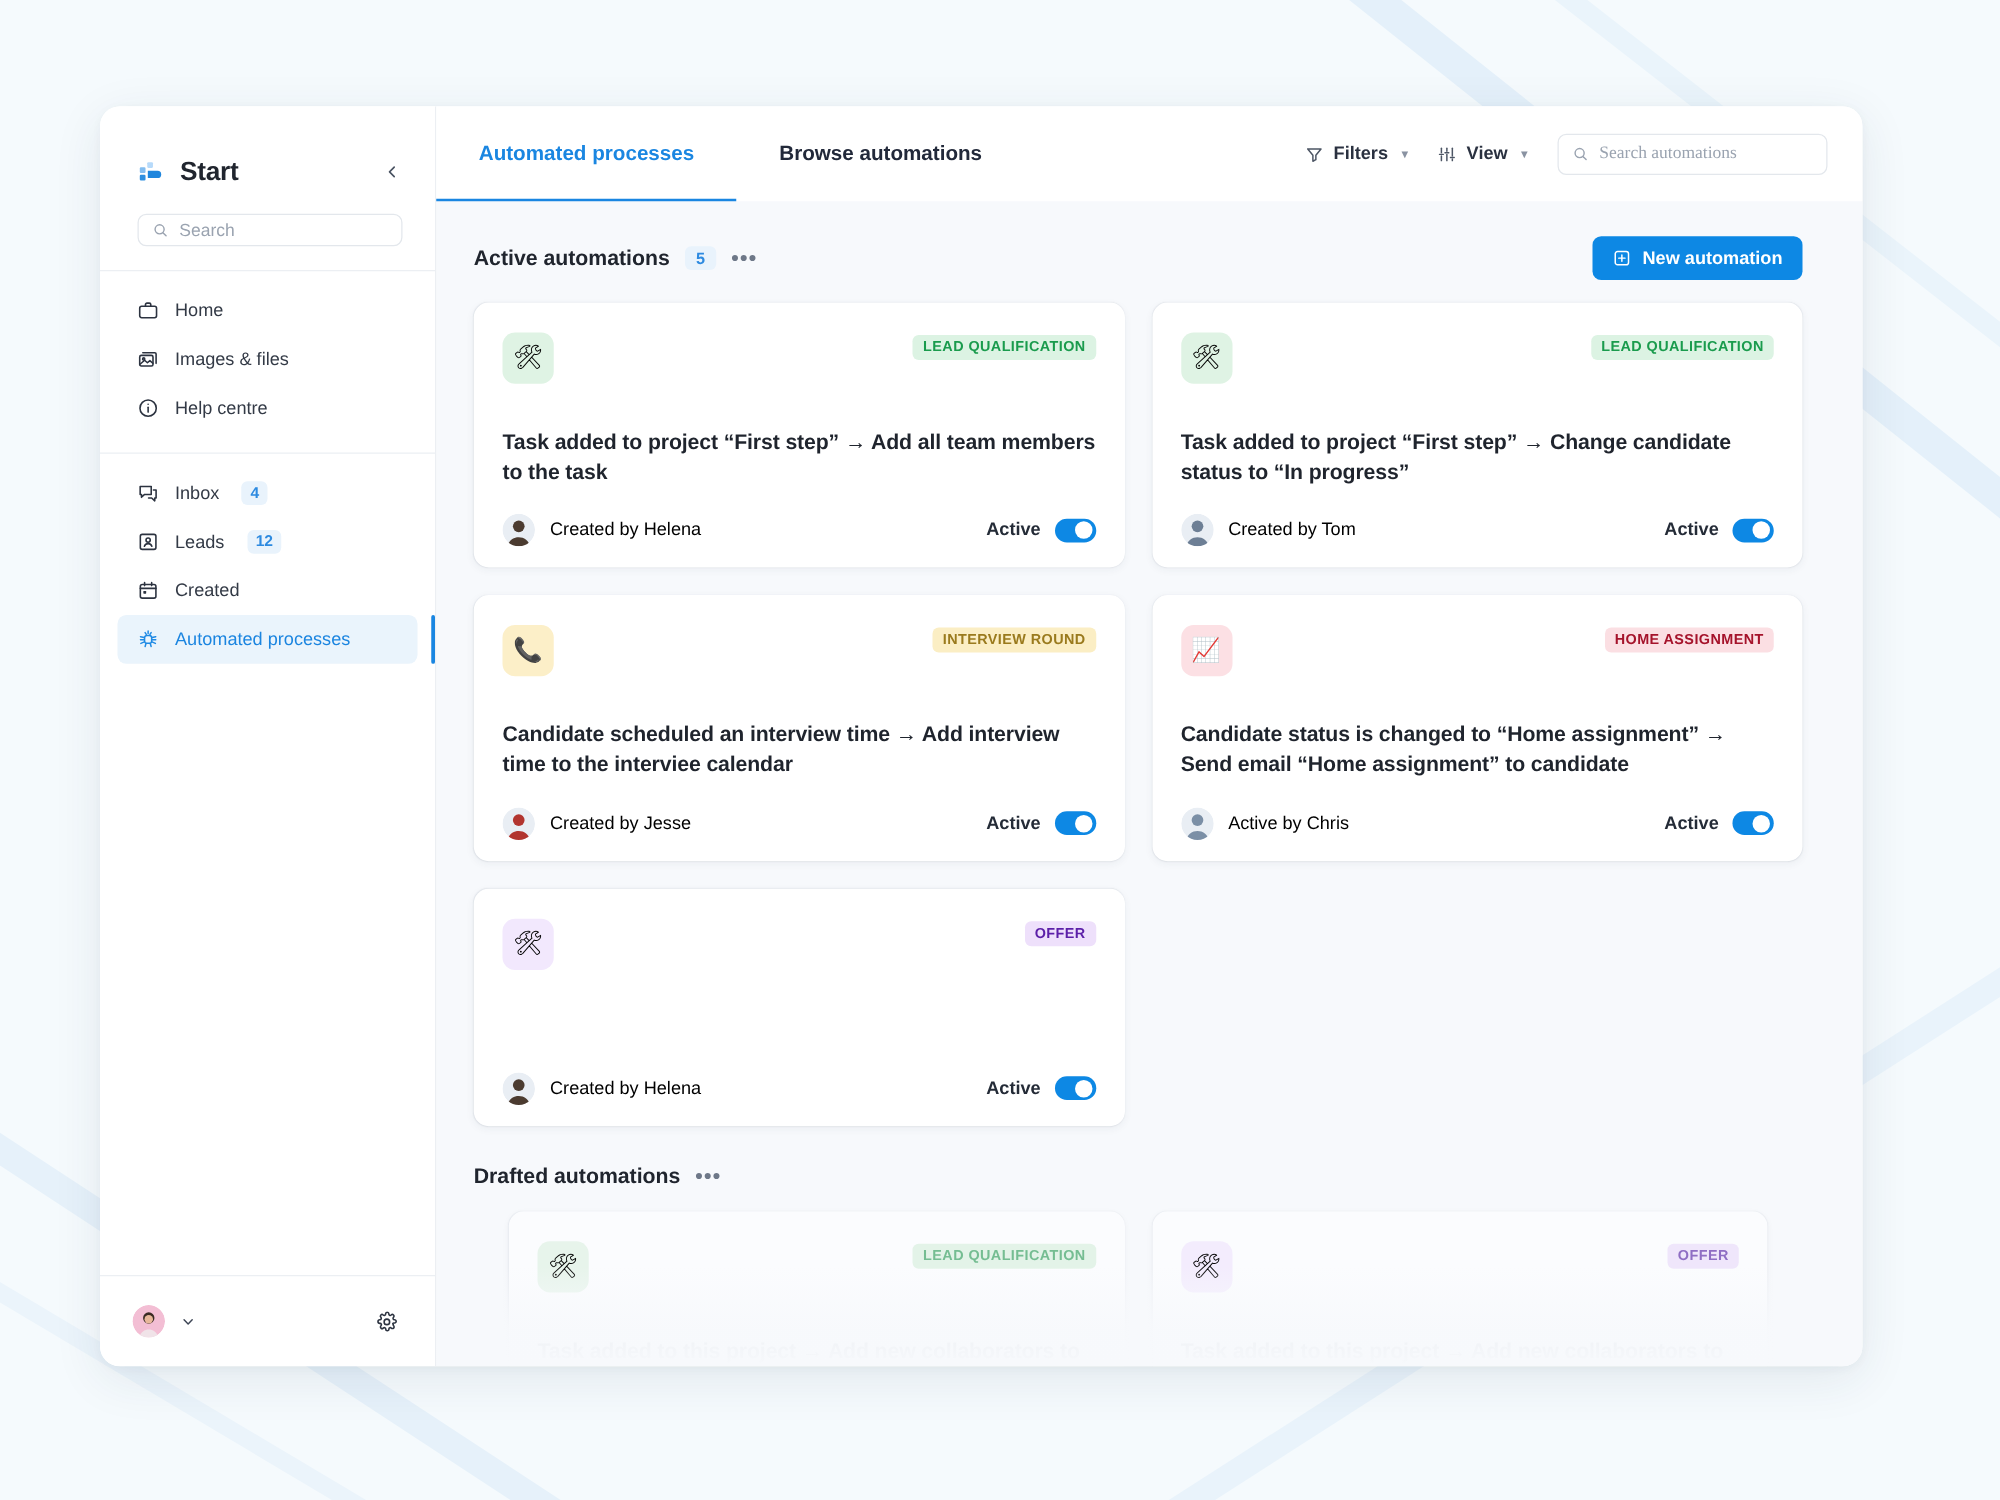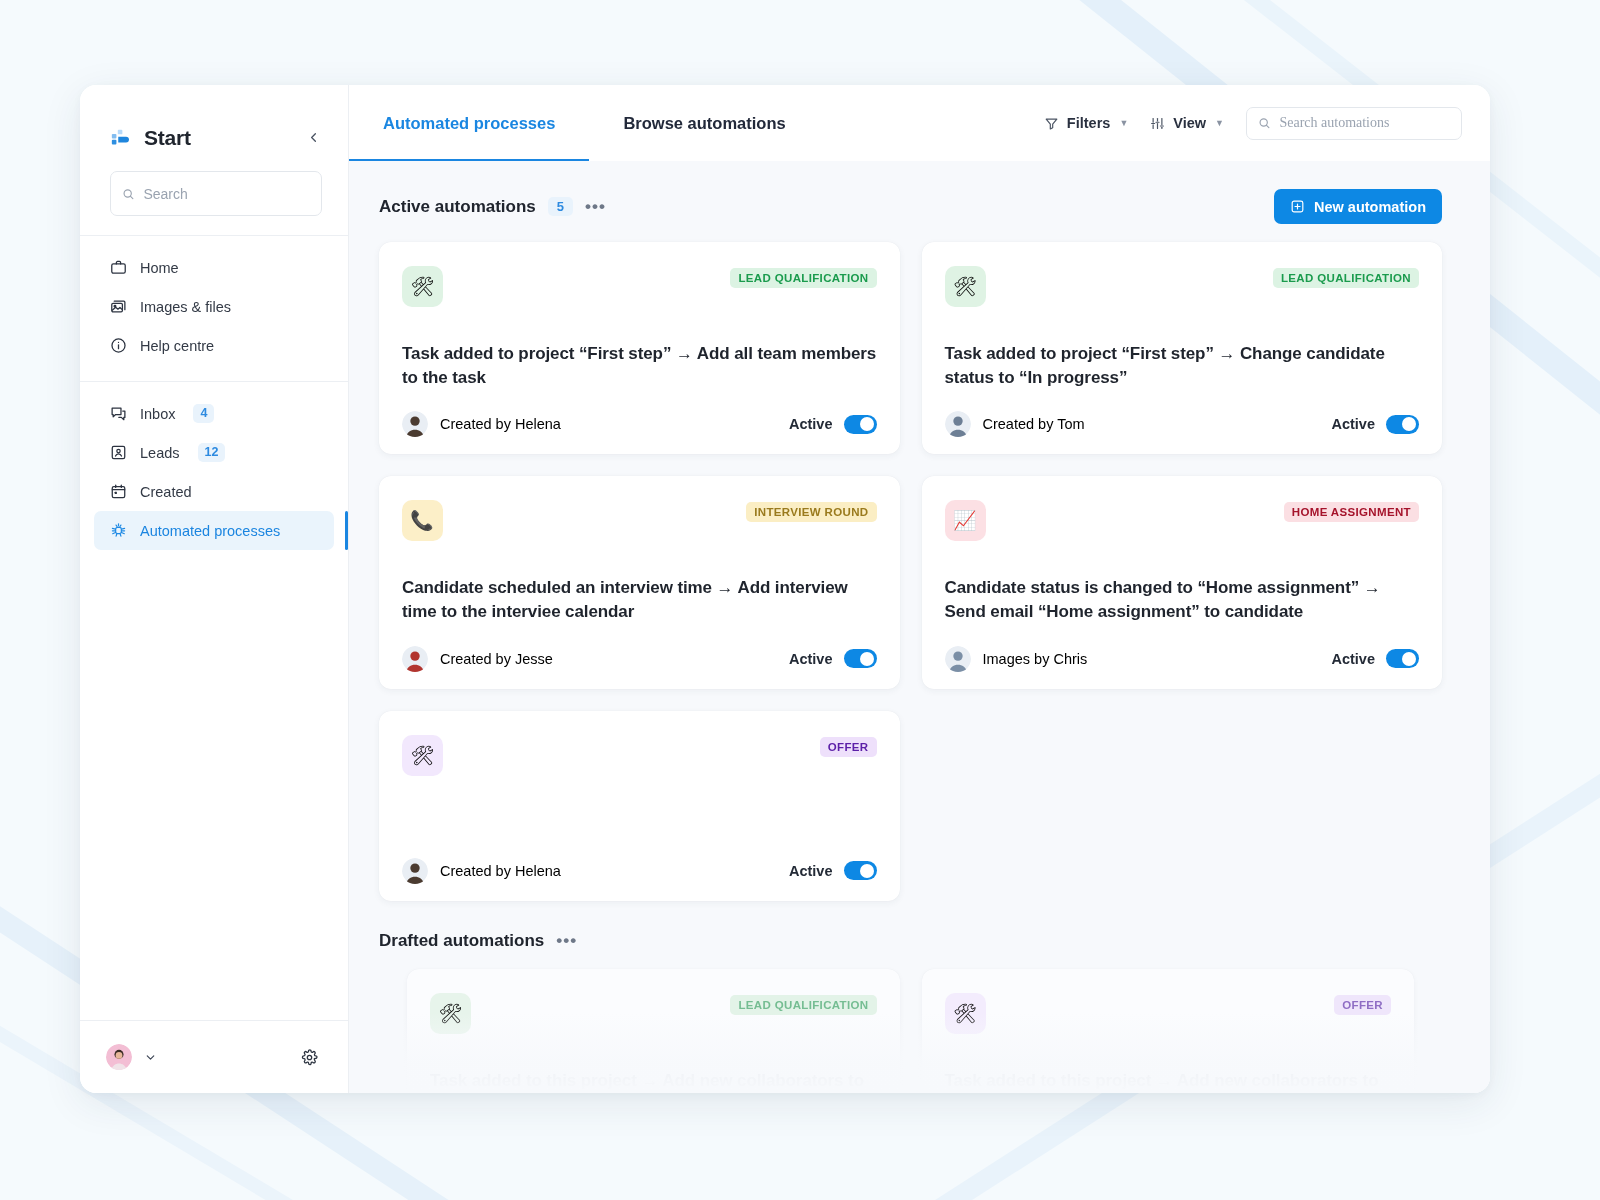--- a/index.html
+++ b/index.html
@@ -73,21 +73,21 @@
   .collapse-btn {
     width: 26px; height: 26px;
     display: flex; align-items: center; justify-content: center;
     color: #4a5362;
     cursor: pointer;
     border-radius: 5px;
   }
 
   .sb-search-wrap { padding: 10px 26px 0 30px; }
   .sb-search {
-    height: 45px;
+    height: 26px;
     border: 1px solid #e3e7ec;
     border-radius: 7px;
     display: flex;
     align-items: center;
     gap: 9px;
     padding: 0 11px;
     background: #fff;
   }
   .sb-search input {
     border: none;
@@ -678,21 +678,21 @@
               <div class="card-emoji" style="background:#fce0e4">📈</div>
               <div class="card-tag" style="background:#fbdfe3;color:#a5132b">HOME ASSIGNMENT</div>
             </div>
             <div class="card-title">Candidate status is changed to “Home assignment” → Send email “Home assignment” to candidate</div>
             <div class="card-foot">
               <svg class="avatar" width="26" height="26" viewBox="0 0 40 40">
                 <circle cx="20" cy="20" r="20" fill="#e9eef4"></circle>
                 <circle cx="20" cy="15.5" r="7.2" fill="#7b8fa6"></circle>
                 <path d="M6 40c2.2-7.6 7.4-11 14-11s11.8 3.4 14 11z" fill="#7b8fa6"></path>
               </svg>
-              <span class="creator">Images by Chris</span>
+              <span class="creator">Active by Chris</span>
               <div class="toggle-wrap">
                 <span class="toggle-label">Active</span>
                 <div class="switch">
                   <span class="knob"></span>
                 </div>
               </div>
             </div>
           </div>
           <div class="card">
             <div class="card-top">

